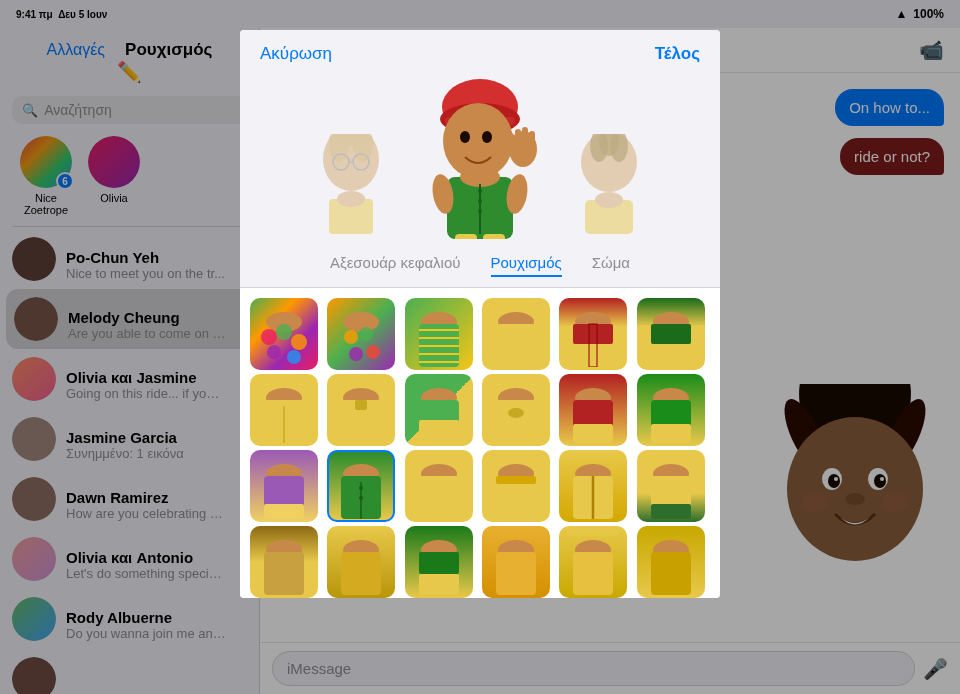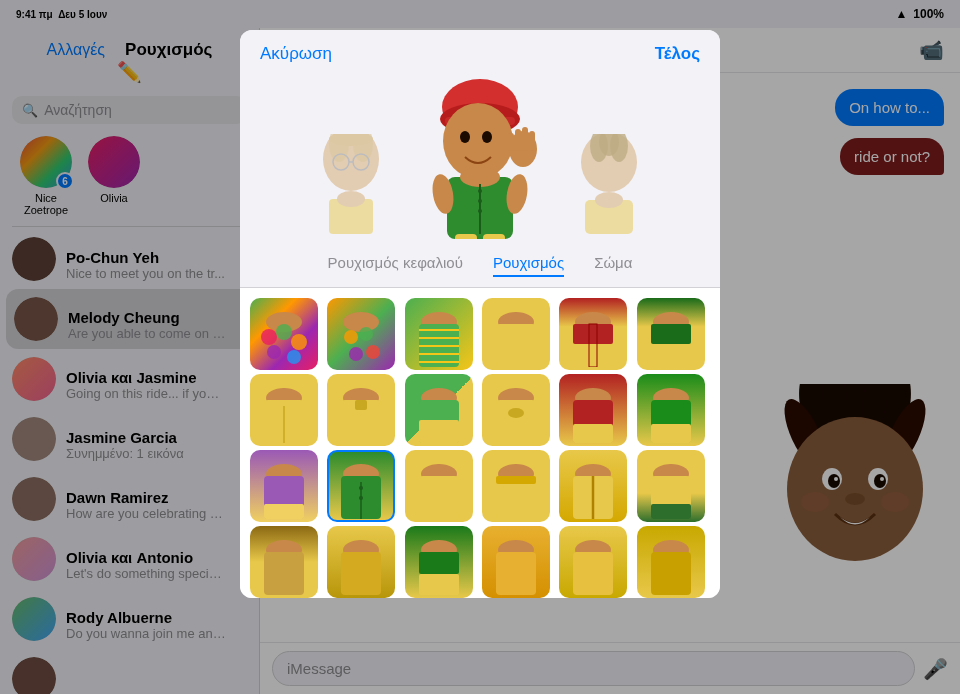--- a/index.html
+++ b/index.html
@@ -295,21 +295,21 @@
       z-index: 100;
       display: flex;
       align-items: flex-start;
       justify-content: center;
       padding-top: 30px;
     }
 
     .modal {
       width: 480px;
       background: #f2f2f7;
-      border-radius: 12px;
+      border-radius: 4px;
       overflow: hidden;
       display: flex;
       flex-direction: column;
     }
 
     .modal-topbar {
       display: flex;
       justify-content: space-between;
       align-items: center;
       padding: 14px 20px 10px;
@@ -791,21 +791,21 @@
           <ellipse cx="50" cy="12" rx="9" ry="16" fill="#8B6914" opacity="0.8"></ellipse>
           <ellipse cx="40" cy="8" rx="10" ry="14" fill="#8B6914" opacity="0.8"></ellipse>
 
           <rect x="16" y="66" width="48" height="34" rx="5" fill="#e8c84a"></rect>
           <ellipse cx="40" cy="66" rx="14" ry="8" fill="#d4a870"></ellipse>
         </svg>
       </div>
     </div>
 
     <div class="tab-row">
-      <span class="tab-item">Ρουχισμός κεφαλιού</span>
+      <span class="tab-item">Αξεσουάρ κεφαλιού</span>
       <span class="tab-item active">Ρουχισμός</span>
       <span class="tab-item">Σώμα</span>
     </div>
 
     <div class="clothing-grid">
 
       <div class="clothing-item cloth-1">
         <svg viewBox="0 0 60 65" width="60" height="65">
             <ellipse cx="30" cy="20" rx="18" ry="10" fill="#c8884a"></ellipse>
             <rect x="10" y="22" width="40" height="43" rx="4" fill="none"></rect>

